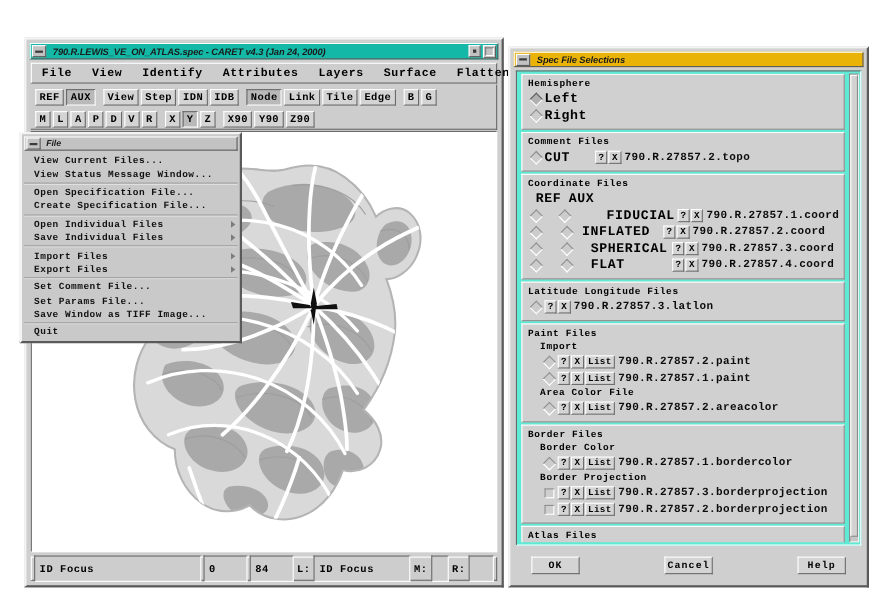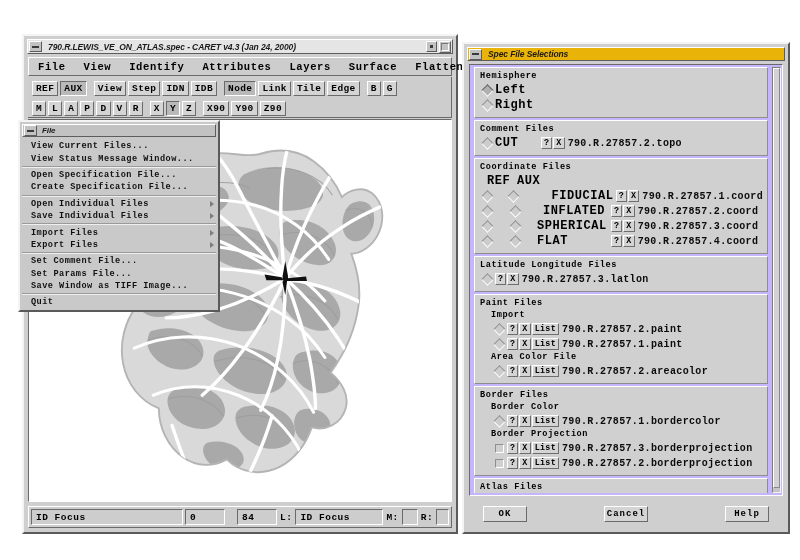--- a/index.html
+++ b/index.html
@@ -19,21 +19,21 @@
   
   #winA{
     position:absolute;left:22px;top:34px;width:436px;height:500px;
     background:#cfcfcf;
     border-top:2px solid #f4f4f4;border-left:2px solid #f4f4f4;
     border-right:2px solid #5a5a5a;border-bottom:2px solid #5a5a5a;
     box-sizing:border-box;
   }
   #titlebarA{
     position:absolute;left:3px;top:3px;right:3px;height:15px;
-    background:#e5e5e5;
+    background:#14b8a6;
     border-top:1px solid #ffffff;border-left:1px solid #ffffff;
     border-right:1px solid #5d5d5d;border-bottom:1px solid #5d5d5d;
     display:flex;align-items:center;box-sizing:border-box;
   }
   .tb-menu-btn{
     width:13px;height:11px;margin-left:1px;background:#c2c2c2;
     border-top:1px solid #fff;border-left:1px solid #fff;
     border-right:1px solid #5d5d5d;border-bottom:1px solid #5d5d5d;
     display:flex;align-items:center;justify-content:center;box-sizing:border-box;flex:none;
   }
@@ -102,21 +102,21 @@
 
   
   #statusA{
     position:absolute;left:4px;right:4px;bottom:4px;height:22px;
     background:#cdcdcd;display:flex;align-items:center;gap:0;
     border-top:1px solid #ffffff;border-left:1px solid #ffffff;
     border-right:1px solid #6a6a6a;border-bottom:1px solid #6a6a6a;
     box-sizing:border-box;padding:2px;
   }
   .sfield{
-    background:#cdcdcd;height:16px;display:flex;align-items:center;
+    background:#cdcdcd;height:24px;display:flex;align-items:center;
     font-family:"Liberation Mono",monospace;font-size:9.5px;font-weight:bold;color:#000;
     padding:0 4px;box-sizing:border-box;letter-spacing:0.5px;
     border-top:1px solid #6a6a6a;border-left:1px solid #6a6a6a;
     border-right:1px solid #ffffff;border-bottom:1px solid #ffffff;
   }
   .slabel{font-family:"Liberation Mono",monospace;font-size:9.5px;font-weight:bold;
           color:#000;padding:0 3px;letter-spacing:0.5px;}
 
   
   #fileMenu{
@@ -153,21 +153,21 @@
   }
   #titlebarB{
     position:absolute;left:3px;top:3px;right:3px;height:14px;
     background:#eab308;display:flex;align-items:center;
     border-top:1px solid #ffffff;border-left:1px solid #ffffff;
     border-right:1px solid #5d5d5d;border-bottom:1px solid #5d5d5d;
     box-sizing:border-box;
   }
   #bodyB{
     position:absolute;left:5px;top:20px;right:5px;bottom:36px;
-    background:#c4b5fd;overflow:hidden;
+    background:#5eead4;overflow:hidden;
     border-top:1px solid #6a6a6a;border-left:1px solid #6a6a6a;
     border-right:1px solid #ffffff;border-bottom:1px solid #ffffff;
     box-sizing:border-box;
   }
   #scrollB{position:absolute;left:2px;top:2px;right:12px;bottom:2px;overflow:hidden;}
   #vtrackB{
     position:absolute;right:1px;top:2px;bottom:2px;width:9px;background:#c6c6c6;
     border-top:1px solid #7d7d7d;border-left:1px solid #7d7d7d;
     border-right:1px solid #f2f2f2;border-bottom:1px solid #f2f2f2;
     box-sizing:border-box;
@@ -458,21 +458,21 @@
       </g>
       <g>
         <circle cx="186" cy="442" r="3" fill="#101010"></circle>
       </g>
     </svg>
   </div>
 
   <div id="statusA">
     <div class="sfield" style="width:152px">ID Focus</div>
     <div class="sfield" style="width:40px;margin-left:2px">0</div>
-    <div class="sfield" style="width:40px;margin-left:12px">84</div>
+    <div class="sfield" style="width:40px;margin-left:2px">84</div>
     <div class="slabel">L:</div>
     <div class="sfield" style="width:88px">ID Focus</div>
     <div class="slabel">M:</div>
     <div class="sfield" style="width:16px"></div>
     <div class="slabel">R:</div>
     <div class="sfield" style="flex:1"></div>
   </div>
 </div>
 
 <div id="fileMenu">
@@ -589,21 +589,21 @@
             <div class="fname">790.R.27857.1.coord</div>
           </div>
           <div class="row">
             <div class="dwrap">
               <div class="diamond"></div>
             </div>
             <div style="width: 12px;"></div>
             <div class="dwrap">
               <div class="diamond"></div>
             </div>
-            <div class="collab" style="width: 74px; margin-left: 14px; text-align: center;">INFLATED</div>
+            <div class="collab" style="width: 74px; margin-left: 6px;">INFLATED</div>
             <div class="sbtn">?</div>
             <div class="sbtn">X</div>
             <div class="fname">790.R.27857.2.coord</div>
           </div>
           <div class="row">
             <div class="dwrap">
               <div class="diamond"></div>
             </div>
             <div style="width: 12px;"></div>
             <div class="dwrap">

